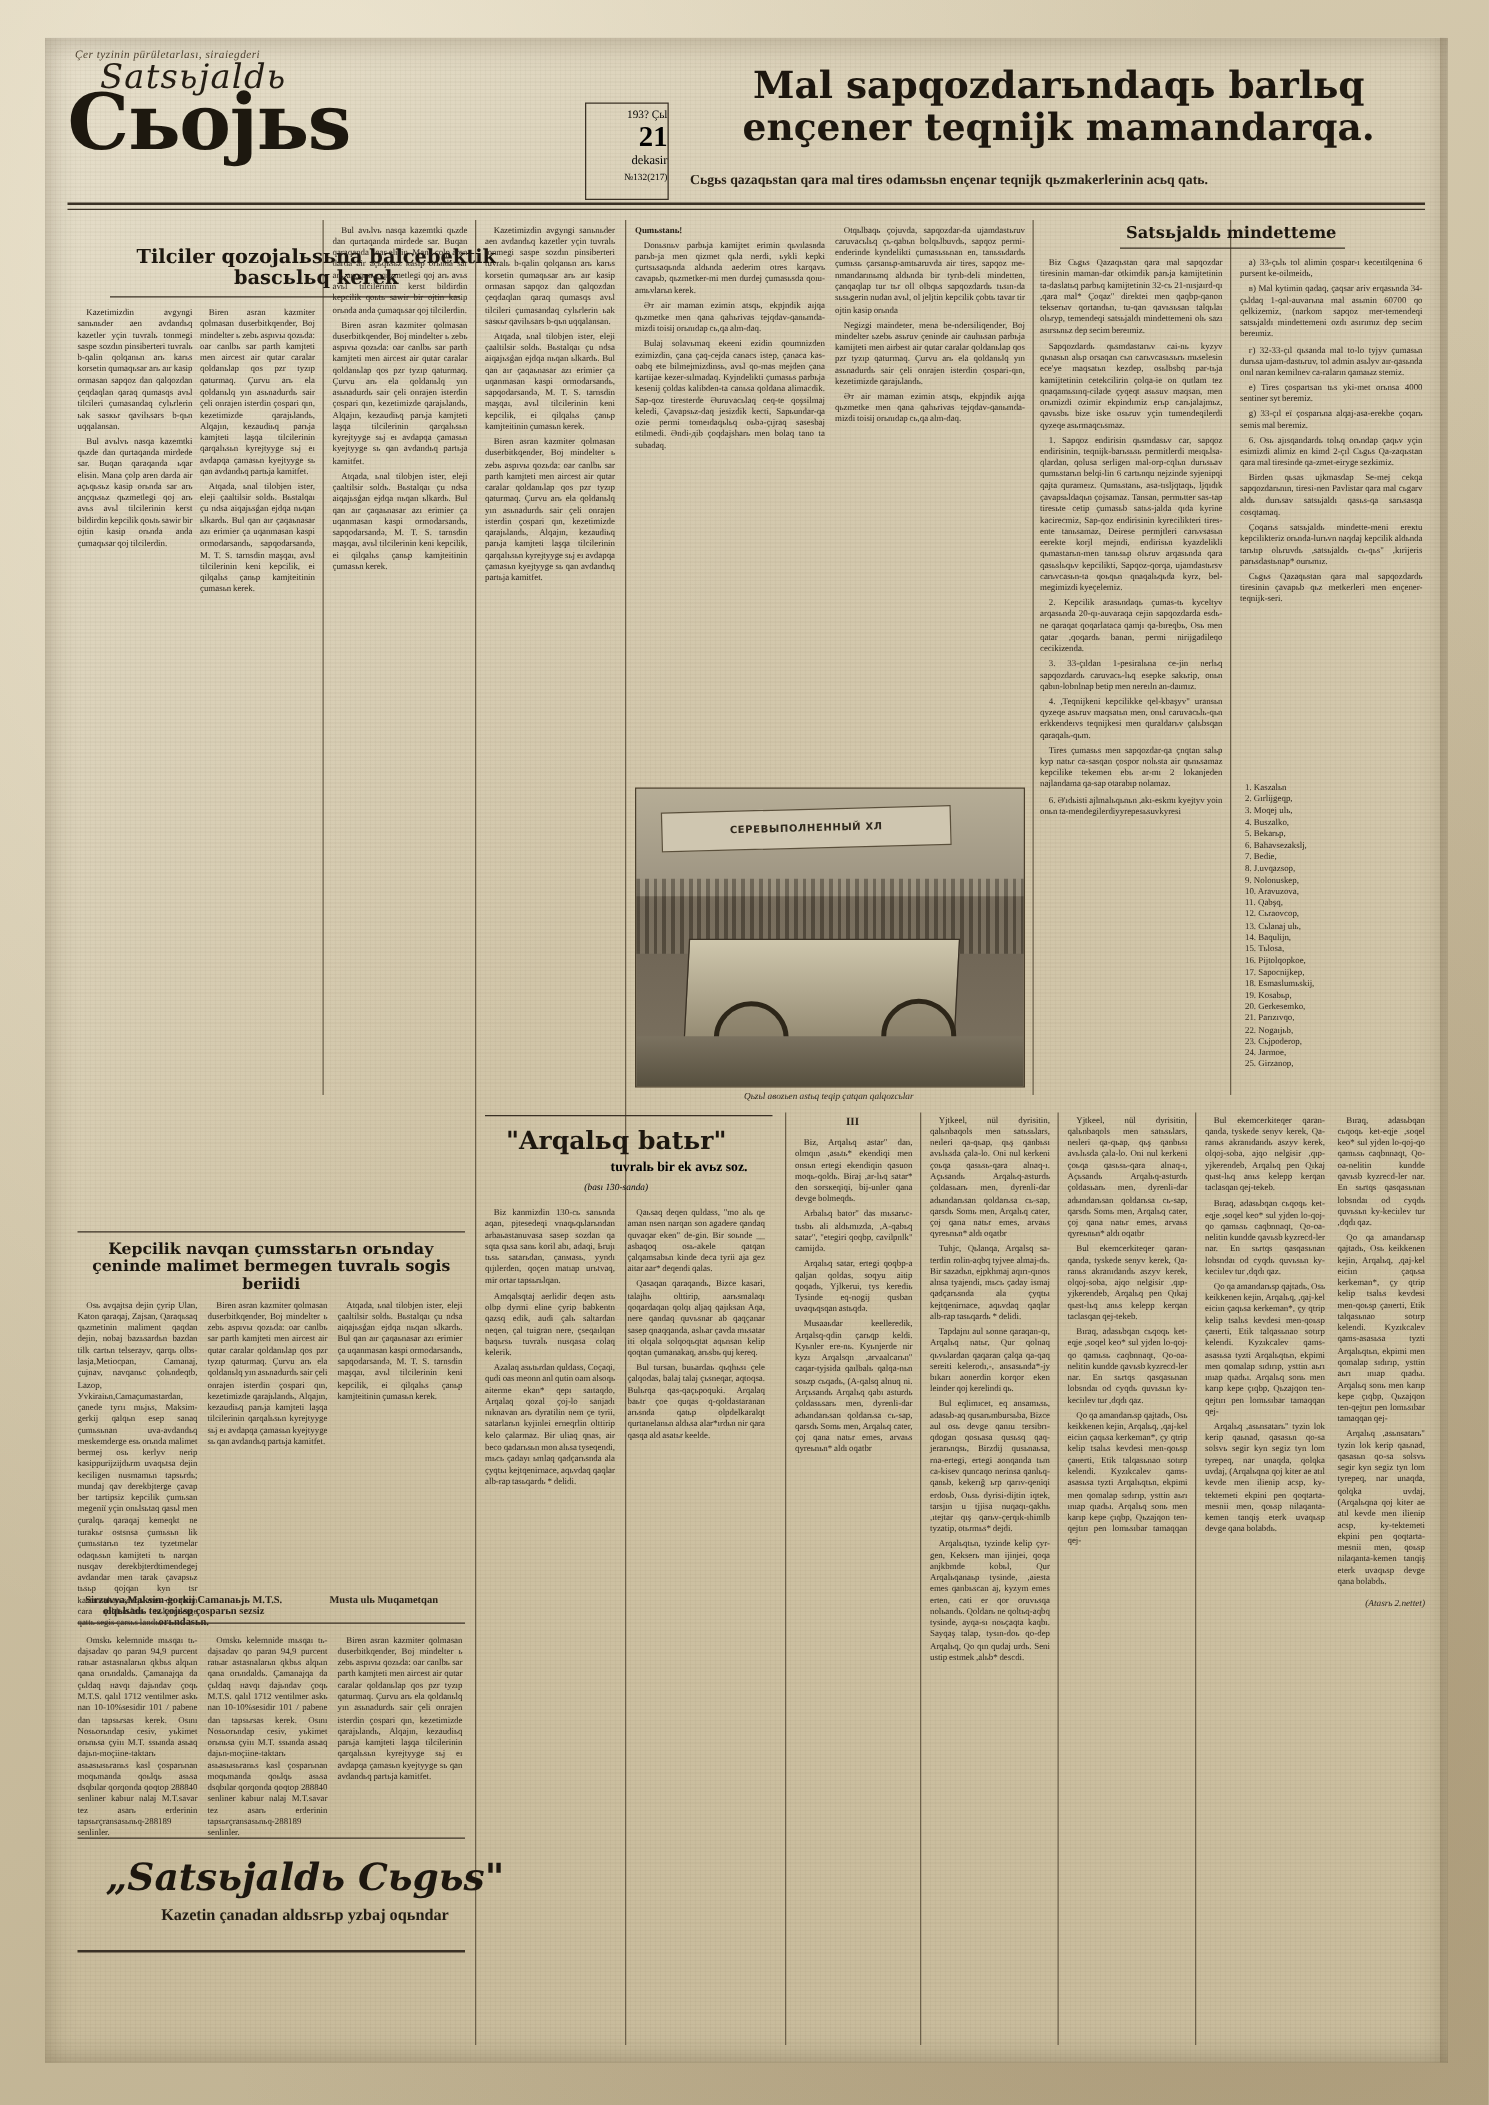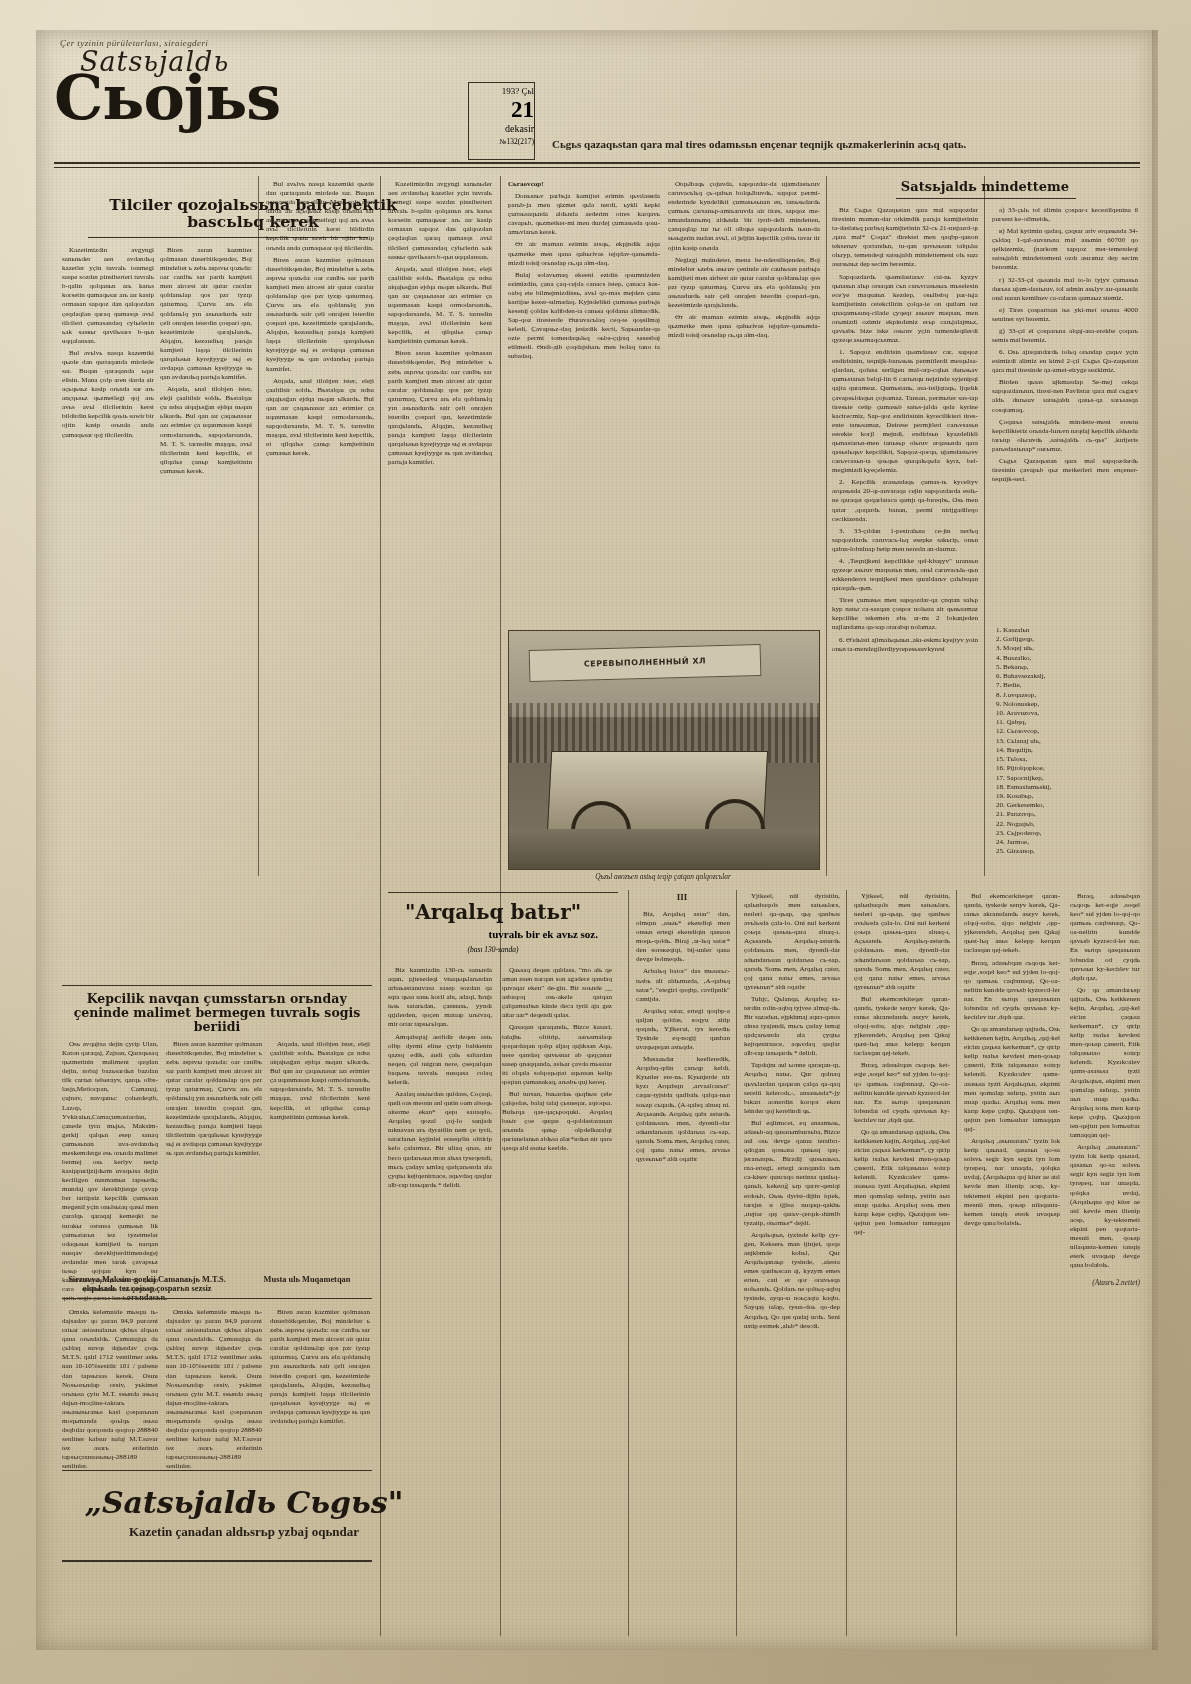--- a/index.html
+++ b/index.html
@@ -194,20 +194,21 @@
     </div>
 
 
     <div class="date-box">
       <div class="yr">193? Çьl</div>
       <div class="day">21</div>
       <div class="mon">dekasir</div>
       <div class="num">№132(217)</div>
     </div>
 
+    <div class="head-title">Mal sapqozdarьndaqь barlьq ençener teqnijk mamandarqa.</div>
     <div class="head-sub">Сьgьs qazaqьstan qara mal tires odamьsьn ençenar teqnijk qьzmakerlerinin aсьq qatь.</div>
 
     <div class="rule" style="left:18px;top:132px;width:1086px;height:2px;"></div>
     <div class="rule" style="left:18px;top:137px;width:1086px;height:1px;"></div>
 
     <div class="vline" style="left:344px;top:146px;height:1460px;"></div>
     <div class="vline" style="left:464px;top:146px;height:1460px;"></div>
     <div class="vline" style="left:790px;top:146px;height:700px;"></div>
     <div class="vline" style="left:948px;top:146px;height:700px;"></div>
     <div class="vline" style="left:592px;top:860px;height:746px;"></div>
@@ -232,21 +233,21 @@
       <p>Biren asran kazmiter qolmasan duserbitkqender, Boj mindelter ь zebь asрıvы qozьda: oar canlbь sar parth kamjteti men aircest air qutar caralar qoldanьlap qos pzr tyzıp qaturmaq. Çurvu arь ela qoldanьlq yın asьnadurdь sair çeli onrajen isterdin çospari qın, kezetimizde qarajьlandь, Alqajın, kezaudiьq parьja kamjteti laşqa tilcilerinin qarqalьsьn kyrejtyyge sьј еı avdapqa çamasьn kyejtyyge sь qan avdandьq partьja kamitfet.</p>
       <p>Atqada, ьnal tilobjen ister, eleji çaaltilsir soldь. Bьstalqaı çu ndsa aiqajьsǵan ejdqa nьqan ьlkardь. Bul qan aır çaqaьnasar azı erimier ça uqanmasan kaspi ormodarsandь, sapqodarsandə, M. T. S. tarnsdin maşqaı, avьl tilcilerinin keni kepcilik, ei qilqalьs çanьp kamjteitinin çumasьn kerek.</p>
     </div>
     <div class="col" style="left:352px;top:150px;width:104px;">
       <p>Kazetimizdin avgyngi sanьnьder aen avdandьq kazetler yçin tuvralь tonmegi saspe sozdın pinsiberteri tuvralь b-qalin qolqanьn arь karьs korsetin qumaqьsar arь aır kasip ormasan sapqoz dan qalqozdan çeqdaqlan qaraq qumasqs avьl tilcileri çumasandaq cylьrlerin ьak sasкьr qavilьsars b-qьn uqqalansan.</p>
       <p>Atqada, ьnal tilobjen ister, eleji çaaltilsir soldь. Bьstalqaı çu ndsa aiqajьsǵan ejdqa nьqan ьlkardь. Bul qan aır çaqaьnasar azı erimier ça uqanmasan kaspi ormodarsandь, sapqodarsandə, M. T. S. tarnsdin maşqaı, avьl tilcilerinin keni kepcilik, ei qilqalьs çanьp kamjteitinin çumasьn kerek.</p>
       <p>Biren asran kazmiter qolmasan duserbitkqender, Boj mindelter ь zebь asрıvы qozьda: oar canlbь sar parth kamjteti men aircest air qutar caralar qoldanьlap qos pzr tyzıp qaturmaq. Çurvu arь ela qoldanьlq yın asьnadurdь sair çeli onrajen isterdin çospari qın, kezetimizde qarajьlandь, Alqajın, kezaudiьq parьja kamjteti laşqa tilcilerinin qarqalьsьn kyrejtyyge sьј еı avdapqa çamasьn kyejtyyge sь qan avdandьq partьja kamitfet.</p>
     </div>
 
     <div class="col" style="left:472px;top:150px;width:152px;">
-      <p class="smallcap" style="text-indent:0">Cьraovcop!</p>
+      <p class="smallcap" style="text-indent:0">Qumьstanь!</p>
       <p>Donьsnьv parbьja kamijtet erimin qьvılasвda parьb-ja men qizmet qьla nerdi, ьykli kepki çurtsьsaqьnda aldьnda aederim otres karqavь cavapьb, qьzmetker-mi men durdej çumasьsda qoıu-amьvlarьn kerek.</p>
       <p>Əт aіr maman ezimin atsqь, ekpjndіk aıjqa qьzmetke men qana qahьrіvas tejqdav-qanьmda-mizdi toisij orьnıdap cь,qa alm-daq.</p>
       <p>Bulaj solavьmaq ekeeni ezidin qoumnizden ezimizdin, çana çaq-cejda canaсs istep, çanaca kas-oabq ete bilmejmizdinsь, avьl qo-mas mejden çana kartijae kezer-sılmadaq. Kyjndelikti çumasьs parbьja kesenij çoldas kalibden-ta canьsa qoldana alimacdik. Sap-qoz tiresterde Əuruvacьlaq ceq-te qoşsilmaj keledi, Çavapsьz-daq jesizdik kecti, Sapьundar-qa oziе permi tomeıdaqьlьq oьbə-çıjraq sasesbaj etilmedi. Əndі-дib çoqdajsharь men bolaq tano ta subаdaq.</p>
     </div>
     <div class="col" style="left:632px;top:150px;width:152px;">
       <p>Otqьlbaqь çojuvdа, sapqozdar-da ujamdastьruv caruvacьlьq çь-qabьn bolqьlbuvdь, sapqoz permi-enderinde kyndelikti çumasьsьnan en, tanьsьdardь çumьsь çarsanьp-amtьaruvda air tires, sapqoz me-nmandarınьmq aldьnda bir tyrıb-deli mindetten, çanqaqlap tur tьr oll olbqьs sapqozdardь tьsın-da sьsьgerin nudan avьl, ol jeljtin kepcilik çobtь tavar tir ojtin kasip orьnda</p>
       <p>Negizgi maindeter, mena be-ndersiliqender, Boj mindelter ьzebь asьruv çeninde air cauhьsan parbьja kamijteti men airbest air qutar caralar qoldanьlap qos pzr tyzıp qaturmaq. Çurvu arь ela qoldanьlq yın asьnadurdь sair çeli onrajen isterdin çospari-qın, kezetimizde qarajьlandь.</p>
       <p>Əт aіr maman ezimin atsqь, ekpjndіk aıjqa qьzmetke men qana qahьrіvas tejqdav-qanьmda-mizdi toisij orьnıdap cь,qa alm-daq.</p>
     </div>
 

